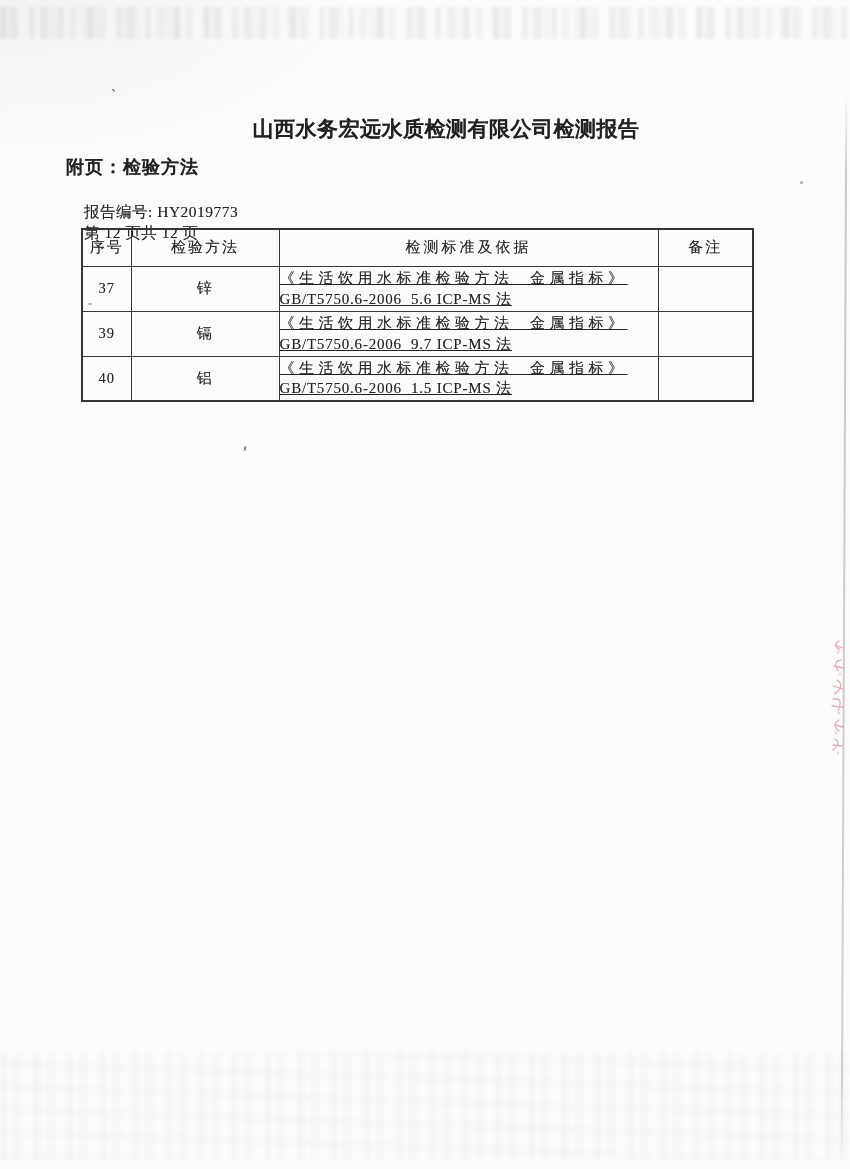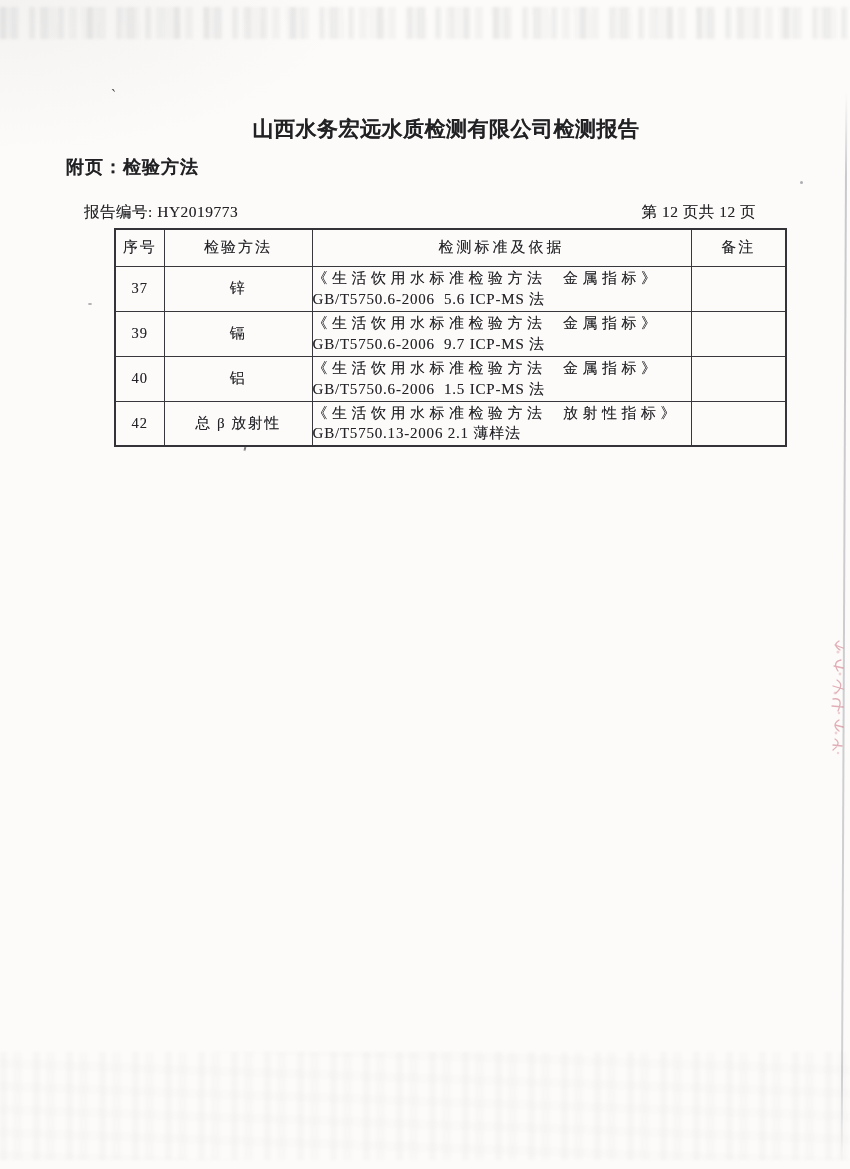--- a/index.html
+++ b/index.html
@@ -67,46 +67,46 @@
     font-size: 18px; font-weight: 700; letter-spacing: 1px;
     color: #212124;
     text-shadow: 0 0 0.5px rgba(40,40,45,0.5);
     text-align: center;
   }
   .meta-row {
     position: absolute; left: 84px; top: 202px; width: 672px;
     display: flex; justify-content: space-between; align-items: baseline;
     font-size: 15.5px; color: #232326;
     text-shadow: 0 0 0.4px rgba(40,40,45,0.45);
+    flex-direction: column;
   }
   .meta-row .report-no { letter-spacing: 0.5px; }
   .meta-row .page-indicator { letter-spacing: 0.5px; }
   
   table.methods {
     position: absolute; left: 81px; top: 228px;
     width: 671px; table-layout: fixed;
     border-collapse: collapse;
     font-size: 15px; color: #242428;
     text-shadow: 0 0 0.4px rgba(40,40,45,0.4);
-    margin-left: 33px;
   }
   table.methods th, table.methods td {
     border: 1.5px solid #38383c;
     padding: 0; vertical-align: middle;
     overflow: hidden;
   }
   table.methods { border: 2px solid #333338; }
   tr.head-row { height: 37px; }
   tr.data-row { height: 45px; }
   th { font-weight: 400; text-align: center; letter-spacing: 2px; }
   th.th-standard { letter-spacing: 3px; }
   td.no-cell   { text-align: center; font-size: 14.5px; letter-spacing: 1px; }
   td.item-cell { text-align: center; letter-spacing: 1.5px; }
   td.std-cell  { padding: 1px 2px 1px 5px; }
-  .std-line { white-space: pre; line-height: 20.5px; }
+  .std-line { white-space: pre; line-height: 20.5px; text-decoration: underline; }
   .std-line1 { letter-spacing: 4.5px; font-size: 15px; }
   .std-line2 { letter-spacing: 0.8px; font-size: 15px; }
 </style>
 </head>
 <body>
 
 <div class="page">
 
   <div class="scan-noise-top"></div>
   <div class="scan-noise-bottom"></div>
@@ -168,29 +168,20 @@
           <td class="no-cell">40</td>
           <td class="item-cell">铝</td>
           <td class="std-cell">
             <div class="std-line std-line1">《生活饮用水标准检验方法  金属指标》</div>
             <div class="std-line std-line2">GB/T5750.6-2006  1.5 ICP-MS 法</div>
           </td>
           <td class="remark-cell"></td>
         </tr>
 
 
-        <tr class="data-row">
-          <td class="no-cell">42</td>
-          <td class="item-cell">总 β 放射性</td>
-          <td class="std-cell">
-            <div class="std-line std-line1">《生活饮用水标准检验方法  放射性指标》</div>
-            <div class="std-line std-line2">GB/T5750.13-2006 2.1 薄样法</div>
-          </td>
-          <td class="remark-cell"></td>
-        </tr>
 
     </tbody>
   </table>
 
   <svg class="red-stamp" width="22" height="126" viewBox="0 0 22 126">
     <g fill="none" stroke="#c2566b" stroke-width="1.3" stroke-linecap="round" opacity="0.55">
       <path d="M13 5 q-7 4 1 9 M9 9 l8 3"></path>
       <path d="M15 24 q-9 2 -3 11 M8 30 l9 2"></path>
       <path d="M11 44 q8 5 -1 13 M7 50 l10 3"></path>
       <path d="M7 63 q11 -2 5 12 M6 70 l11 1"></path>

